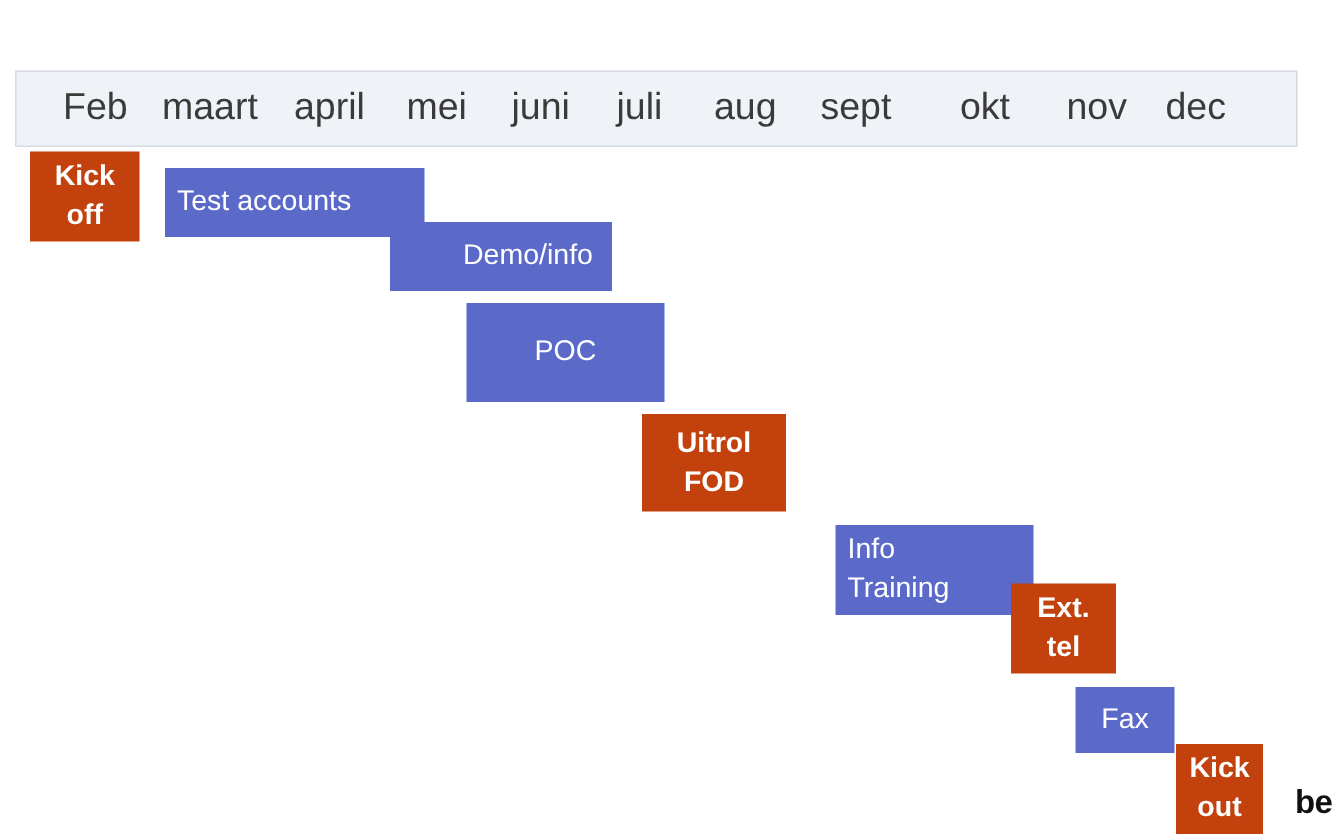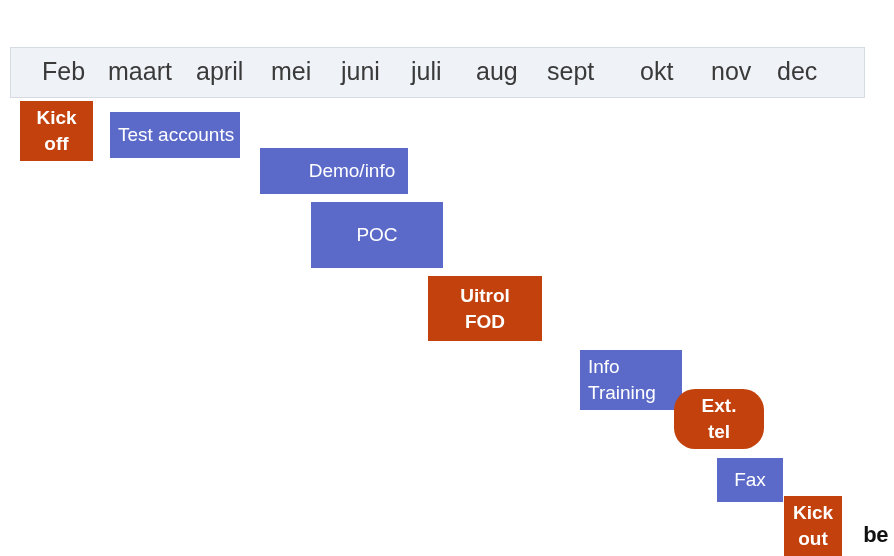--- a/index.html
+++ b/index.html
@@ -89,28 +89,28 @@
       <div class="month-label" style="left: 476px;">aug</div>
       <div class="month-label" style="left: 547px;">sept</div>
       <div class="month-label" style="left: 640px;">okt</div>
       <div class="month-label" style="left: 711px;">nov</div>
       <div class="month-label" style="left: 777px;">dec</div>
     </div>
 
   <div id="milestones">
       <div class="box orange" style="left: 20px; top: 101px; width: 73px; height: 60px;">Kick
 off</div>
-      <div class="box blue left-align" style="left: 110px; top: 112px; width: 130px; height: 46px;">Test accounts</div>
+      <div class="box blue left-align" style="left: 110px; top: 112px; width: 173px; height: 46px;">Test accounts</div>
       <div class="box blue" style="left: 260px; top: 148px; width: 148px; height: 46px; padding-left: 40px;">Demo/info</div>
       <div class="box blue" style="left: 311px; top: 202px; width: 132px; height: 66px;">POC</div>
-      <div class="box orange" style="left: 428px; top: 276px; width: 114px; height: 65px;">Uitrol
+      <div class="box orange" style="left: 428px; top: 276px; width: 96px; height: 65px;">Uitrol
 FOD</div>
-      <div class="box blue left-align" style="left: 580px; top: 350px; width: 102px; height: 60px;">Info
+      <div class="box blue left-align" style="left: 557px; top: 350px; width: 132px; height: 60px;">Info
 Training</div>
-      <div class="box orange" style="left: 674px; top: 389px; width: 90px; height: 60px; border-radius: 21px;">Ext.
+      <div class="box orange" style="left: 674px; top: 389px; width: 70px; height: 60px;">Ext.
 tel</div>
       <div class="box blue" style="left: 717px; top: 458px; width: 66px; height: 44px;">Fax</div>
       <div class="box orange" style="left: 784px; top: 496px; width: 58px; height: 60px;">Kick
 out</div>
     </div>
 
   <div id="be-logo">be</div>
 
 </div>
 

